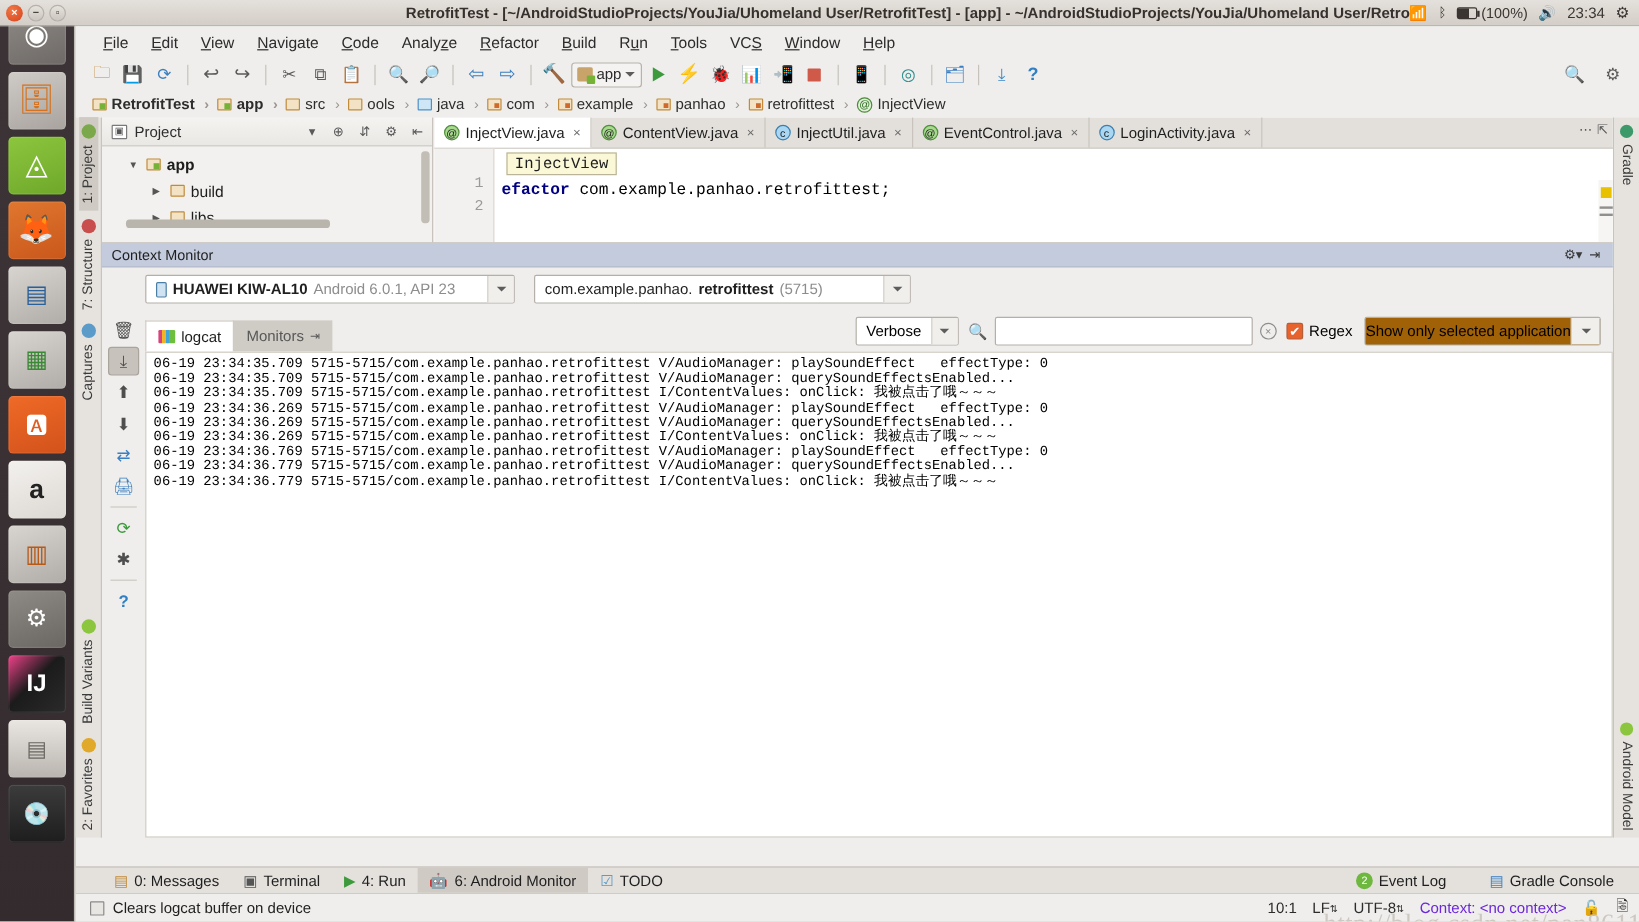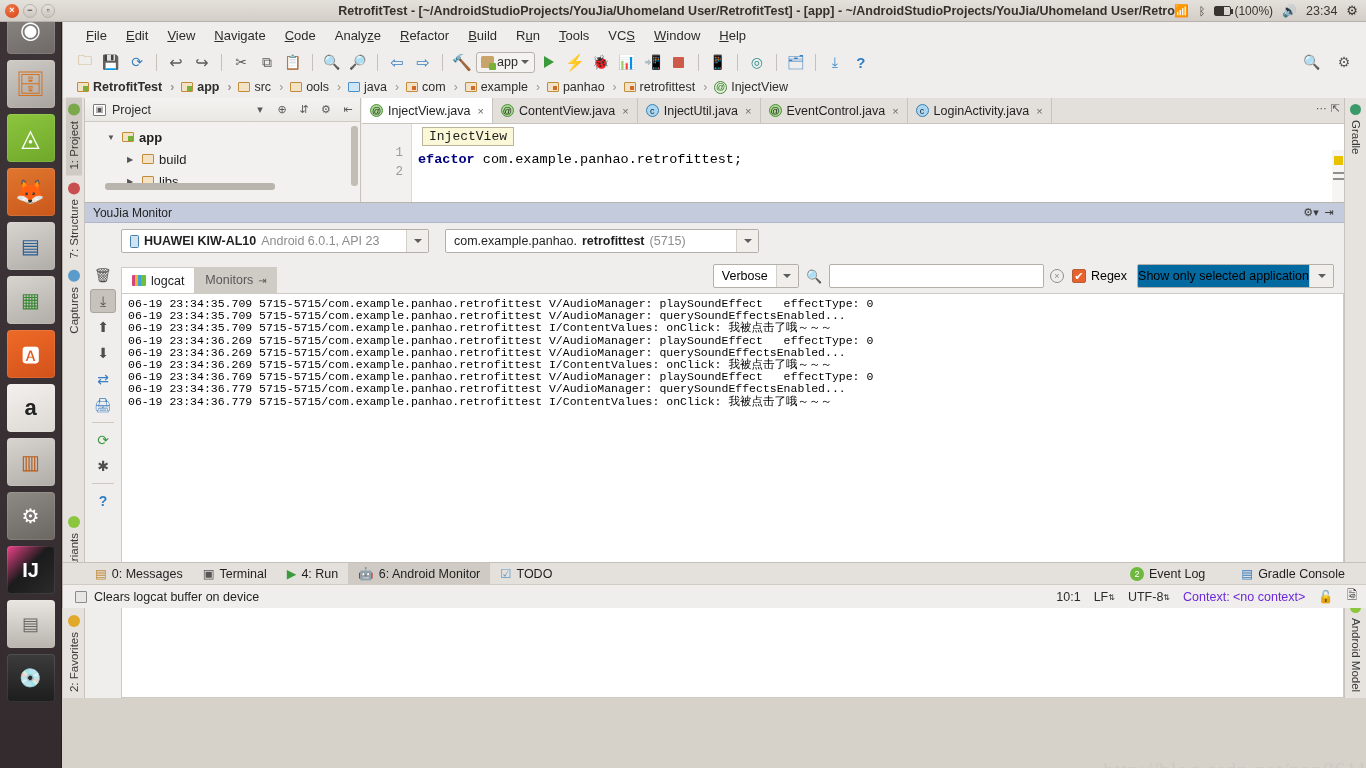--- a/index.html
+++ b/index.html
@@ -61,21 +61,21 @@
   }
   .tray { display:flex; align-items:center; gap:9px; padding-right:8px; color:#3a3531; font-size:12px;}
   .tray .battery { display:flex; align-items:center; gap:3px; }
   .bat-icon { width:17px; height:10px; border:1.5px solid #3a3531; border-radius:2px; position:relative;
               background: linear-gradient(90deg,#3a3531 60%, transparent 60%); }
   .bat-icon:after { content:''; position:absolute; right:-3px; top:2px; width:2px; height:5px; background:#3a3531;}
   .clock { font-size:12.5px; }
 
   
   .ide {
-    position: absolute; left: 62px; top: 22px; width: 1304px; height: 586px;
+    position: absolute; left: 62px; top: 22px; width: 1304px; height: 746px;
     background: #efeeec; border-left:1px solid #b9b5ae;
   }
 
   
   .menubar { height: 26px; display:flex; align-items:center; padding-left: 14px;
              background: #efeeec; gap: 1px; }
   .menu-item { padding: 3px 9px; font-size: 13px; color:#2c2c2c; border-radius:2px; }
   .menu-item u { text-decoration: underline; }
 
   
@@ -236,21 +236,21 @@
   .search-wrap { display:flex; align-items:center; gap:6px; margin-right:8px;}
   .search-icon { font-size:13px; color:#555; }
   .search-input { width:215px; height:24px; border:1px solid #b4b0a9; background:#fff; border-radius:2px;
                   font-size:12.5px; padding:0 6px; color:#1f1f1f; }
   .clear-x { width:14px;height:14px;border-radius:50%; border:1.5px solid #8d8d8d; color:#8d8d8d;
              font-size:9px; display:flex;align-items:center;justify-content:center;}
   .regex-wrap { display:flex; align-items:center; gap:5px; margin-right:10px; font-size:12.5px;}
   .cbox { width:14px;height:14px; border:1px solid #b1603a; background:#e8622e; border-radius:2px;
           color:#fff; font-size:11px; display:flex;align-items:center;justify-content:center;}
   .filter-combo { display:flex; align-items:center; height:24px; border:1px solid #b4b0a9;
-                  border-radius:2px; background:#0369a1; font-size:12.5px;}
+                  border-radius:2px; background:#a16207; font-size:12.5px;}
 
   .logcat-output {
     flex:1; background:#fff; border:1px solid #cfcbc4; border-top:1px solid #cfcbc4;
     margin:0; padding:4px 0 0 6px; overflow:hidden;
     font-family:"Liberation Mono", monospace; font-size:11.5px; line-height:12.2px; color:#000;
     position:relative;
   }
   .log-line { white-space:pre; }
 
   
@@ -590,21 +590,21 @@
           <div class="editor-marks">
             <div class="mark-y"></div>
             <div class="mark-l"></div>
             <div class="mark-l2"></div>
           </div>
         </div>
       </div>
 
       <div class="monitor">
         <div class="mon-header">
-          <span>YouJia Monitor</span>
+          <span>Context Monitor</span>
           <span class="spacer"></span>
           <span class="mon-hbtn">⚙▾</span>
           <span class="mon-hbtn">⇥</span>
         </div>
 
         <div class="mon-devices">
           <div class="combo" style="width:308px">
             <span class="val" style="flex:1">
               <span class="dev-icon"></span>
               <span class="bold">HUAWEI KIW-AL10</span>

